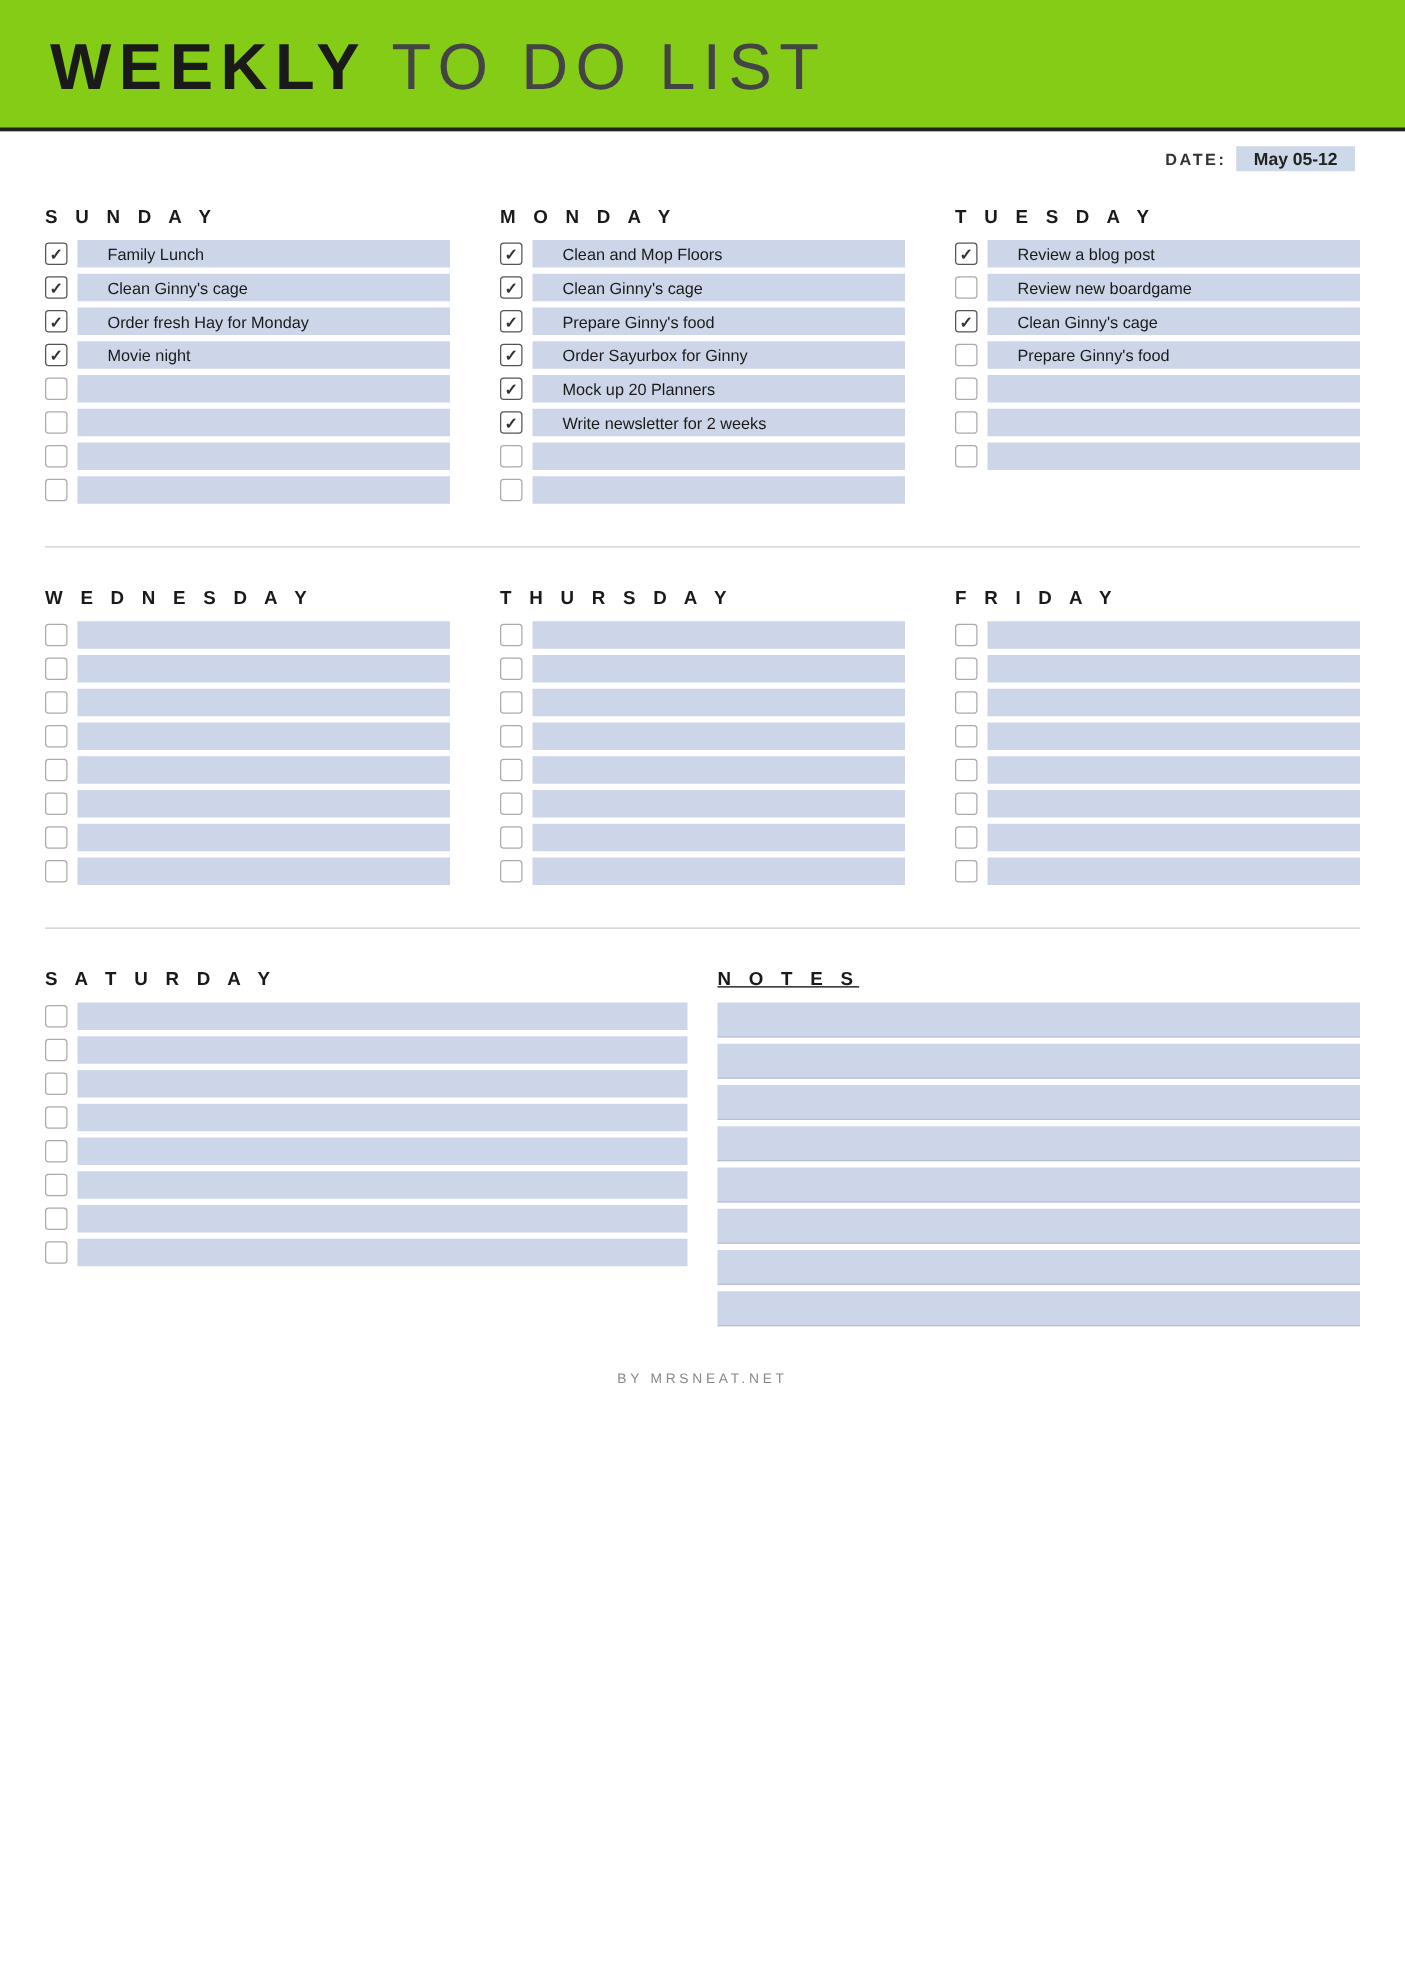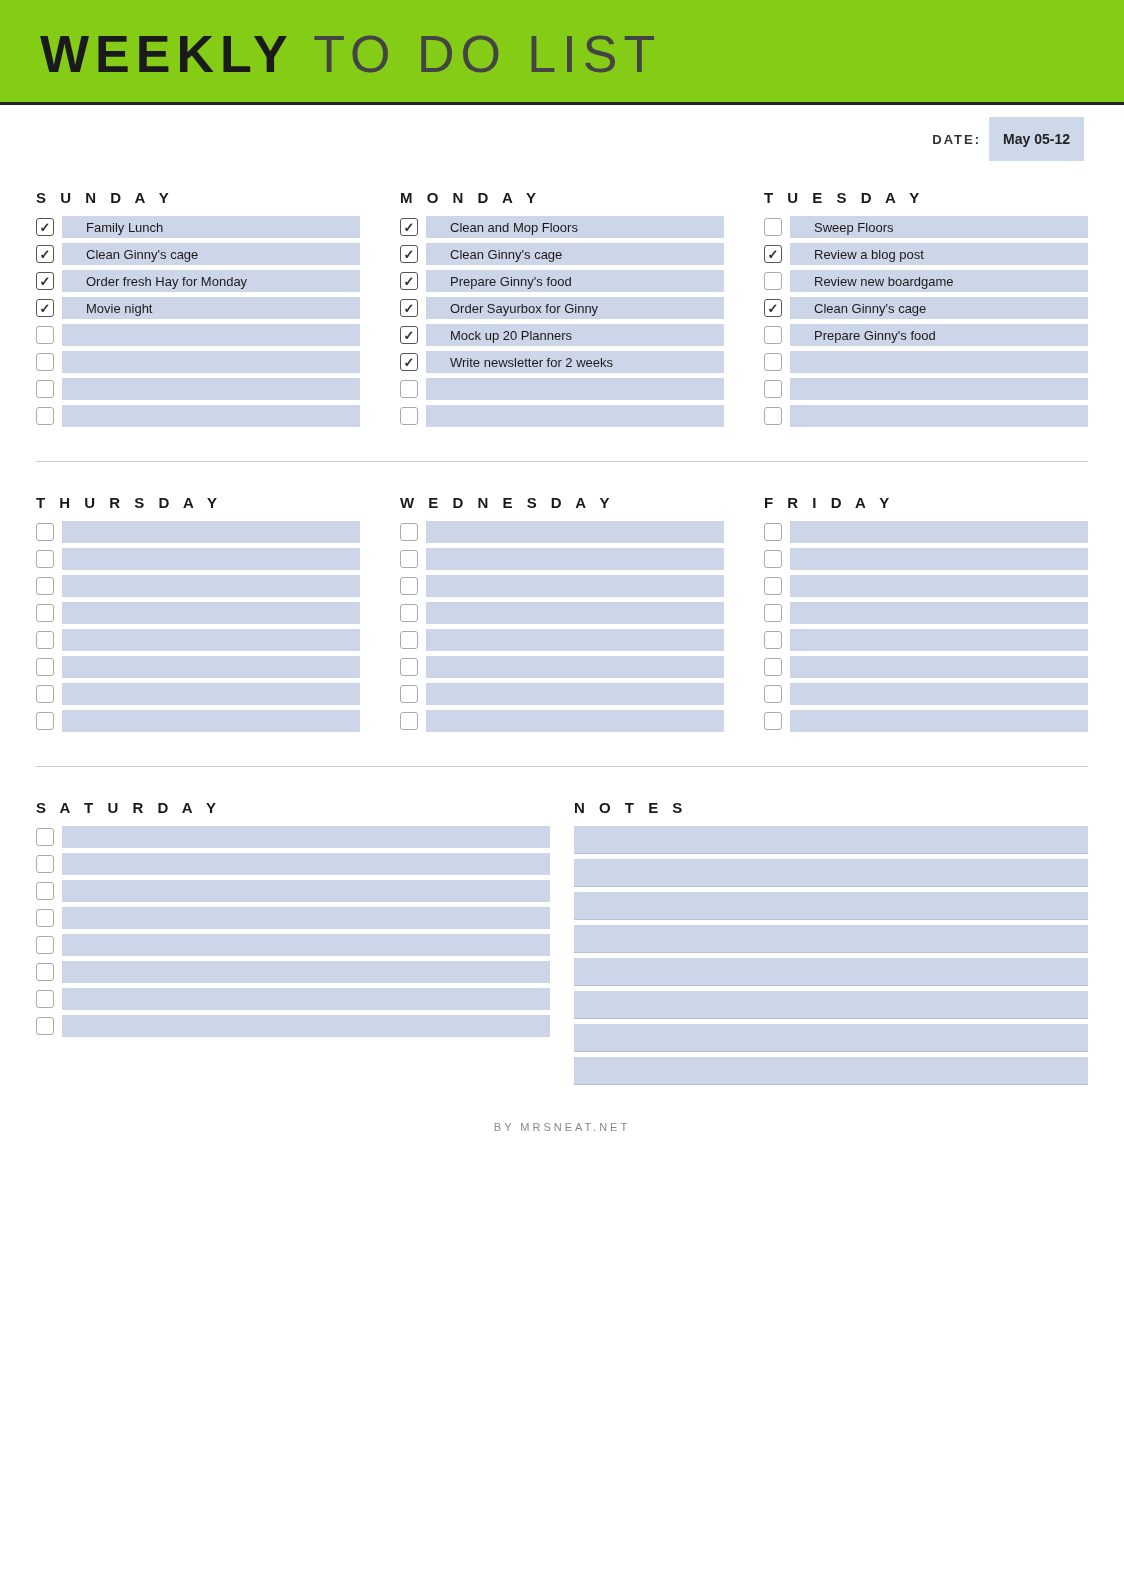--- a/index.html
+++ b/index.html
@@ -47,21 +47,21 @@
       letter-spacing: 2px;
       color: #333;
       margin-right: 8px;
       margin-left: 32px;
     }
     .date-value {
       font-size: 14px;
       font-weight: bold;
       color: #222;
       background: #cdd8e8;
-      padding: 14px 14px;
+      padding: 2px 14px;
       min-width: 90px;
     }
     .main-content {
       padding: 10px 36px 20px 36px;
     }
     .days-grid {
       display: grid;
       grid-template-columns: 1fr 1fr 1fr;
       gap: 0 40px;
     }
@@ -126,20 +126,21 @@
       white-space: nowrap;
     }
     .bottom-grid {
       display: grid;
       grid-template-columns: 1fr 1fr;
       gap: 0 24px;
       margin-top: 10px;
     }
     .notes-section {
       margin-top: 14px;
+      text-decoration: underline;
     }
     .notes-title {
       font-size: 15px;
       font-weight: 600;
       letter-spacing: 5px;
       color: #1a1a1a;
       margin-bottom: 10px;
     }
     .notes-area {
       display: flex;
@@ -294,26 +295,20 @@
             <div class="task-item">
               <div class="task-checkbox"></div>
               <div class="task-bar empty"></div>
             </div>
           </div>
         </div>
         <div class="day-section">
           <div class="day-title">T U E S D A Y</div>
           <div class="task-list">
             <div class="task-item">
-              <div class="task-checkbox"></div>
-              <div class="task-bar has-text">
-                <span class="task-text">Sweep Floors</span>
-              </div>
-            </div>
-            <div class="task-item">
               <div class="task-checkbox checked">
                 <span class="checkmark">✓</span>
               </div>
               <div class="task-bar has-text">
                 <span class="task-text">Review a blog post</span>
               </div>
             </div>
             <div class="task-item">
               <div class="task-checkbox"></div>
               <div class="task-bar has-text">
@@ -347,58 +342,58 @@
               <div class="task-bar empty"></div>
             </div>
           </div>
         </div>
       </div>
 
     <hr class="section-divider">
 
     <div class="days-grid" id="mid-grid">
         <div class="day-section">
+          <div class="day-title">W E D N E S D A Y</div>
+          <div class="task-list">
+            <div class="task-item">
+              <div class="task-checkbox"></div>
+              <div class="task-bar empty"></div>
+            </div>
+            <div class="task-item">
+              <div class="task-checkbox"></div>
+              <div class="task-bar empty"></div>
+            </div>
+            <div class="task-item">
+              <div class="task-checkbox"></div>
+              <div class="task-bar empty"></div>
+            </div>
+            <div class="task-item">
+              <div class="task-checkbox"></div>
+              <div class="task-bar empty"></div>
+            </div>
+            <div class="task-item">
+              <div class="task-checkbox"></div>
+              <div class="task-bar empty"></div>
+            </div>
+            <div class="task-item">
+              <div class="task-checkbox"></div>
+              <div class="task-bar empty"></div>
+            </div>
+            <div class="task-item">
+              <div class="task-checkbox"></div>
+              <div class="task-bar empty"></div>
+            </div>
+            <div class="task-item">
+              <div class="task-checkbox"></div>
+              <div class="task-bar empty"></div>
+            </div>
+          </div>
+        </div>
+        <div class="day-section">
           <div class="day-title">T H U R S D A Y</div>
-          <div class="task-list">
-            <div class="task-item">
-              <div class="task-checkbox"></div>
-              <div class="task-bar empty"></div>
-            </div>
-            <div class="task-item">
-              <div class="task-checkbox"></div>
-              <div class="task-bar empty"></div>
-            </div>
-            <div class="task-item">
-              <div class="task-checkbox"></div>
-              <div class="task-bar empty"></div>
-            </div>
-            <div class="task-item">
-              <div class="task-checkbox"></div>
-              <div class="task-bar empty"></div>
-            </div>
-            <div class="task-item">
-              <div class="task-checkbox"></div>
-              <div class="task-bar empty"></div>
-            </div>
-            <div class="task-item">
-              <div class="task-checkbox"></div>
-              <div class="task-bar empty"></div>
-            </div>
-            <div class="task-item">
-              <div class="task-checkbox"></div>
-              <div class="task-bar empty"></div>
-            </div>
-            <div class="task-item">
-              <div class="task-checkbox"></div>
-              <div class="task-bar empty"></div>
-            </div>
-          </div>
-        </div>
-        <div class="day-section">
-          <div class="day-title">W E D N E S D A Y</div>
           <div class="task-list">
             <div class="task-item">
               <div class="task-checkbox"></div>
               <div class="task-bar empty"></div>
             </div>
             <div class="task-item">
               <div class="task-checkbox"></div>
               <div class="task-bar empty"></div>
             </div>
             <div class="task-item">

